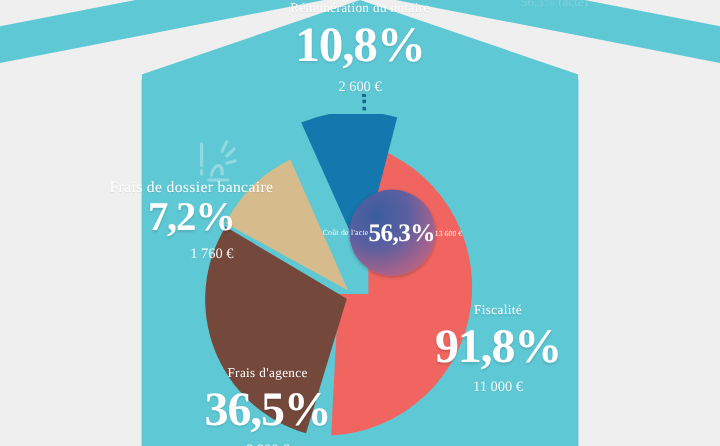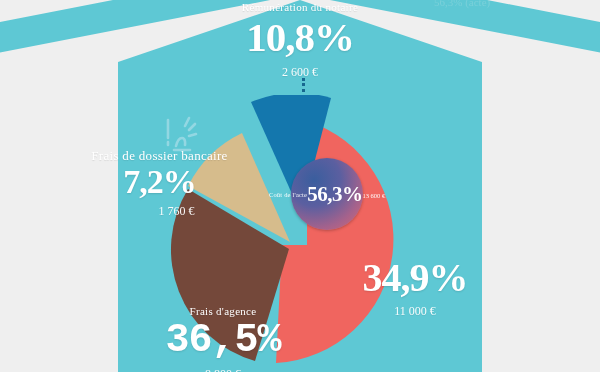--- a/index.html
+++ b/index.html
@@ -66,21 +66,21 @@
   #lbl-bancaire .pct{font-size:34px;margin-top:3px;}
   #lbl-bancaire .amt{margin-top:6px;text-align:center;padding-left:34px;}
 
   
   #lbl-fiscalite{left:330px;top:254px;width:170px;}
   #lbl-fiscalite .pct{font-size:40px;margin-top:4px;}
   #lbl-fiscalite .amt{margin-top:7px;}
 
   
   #lbl-agence{left:128px;top:306px;width:190px;}
-  #lbl-agence .pct{font-size:40px;margin-top:4px;font-family:Liberation Mono, monospace;}
+  #lbl-agence .pct{font-size:40px;margin-top:4px;}
   #lbl-agence .amt{margin-top:7px;}
 
   
   .center-badge{
     position:absolute;left:291px;top:158px;width:72px;height:72px;
     border-radius:50%;
     background:radial-gradient(circle at 32% 30%, #3a5e9e 0%, #5b5fa0 38%, #a5628c 70%, #d96a72 100%);
     box-shadow:0 1px 3px rgba(0,0,0,.25);
     display:flex;flex-direction:row;align-items:center;justify-content:center;
     color:#fff;
@@ -160,21 +160,22 @@
     <div class="amt">2 600 €</div>
   </div>
 
   <div class="lbl" id="lbl-bancaire">
     <div class="cap">Frais de dossier bancaire</div>
     <div class="pct">7,2%</div>
     <div class="amt">1 760 €</div>
   </div>
 
   <div class="lbl" id="lbl-fiscalite">
-    <div class="pct">34,9%</div>
+    <div class="cap">Fiscalité</div>
+    <div class="pct">91,8%</div>
     <div class="amt">11 000 €</div>
   </div>
 
   <div class="lbl" id="lbl-agence">
     <div class="cap">Frais d'agence</div>
     <div class="pct">36,5%</div>
     <div class="amt">8 800 €</div>
   </div>
 
 </div>

